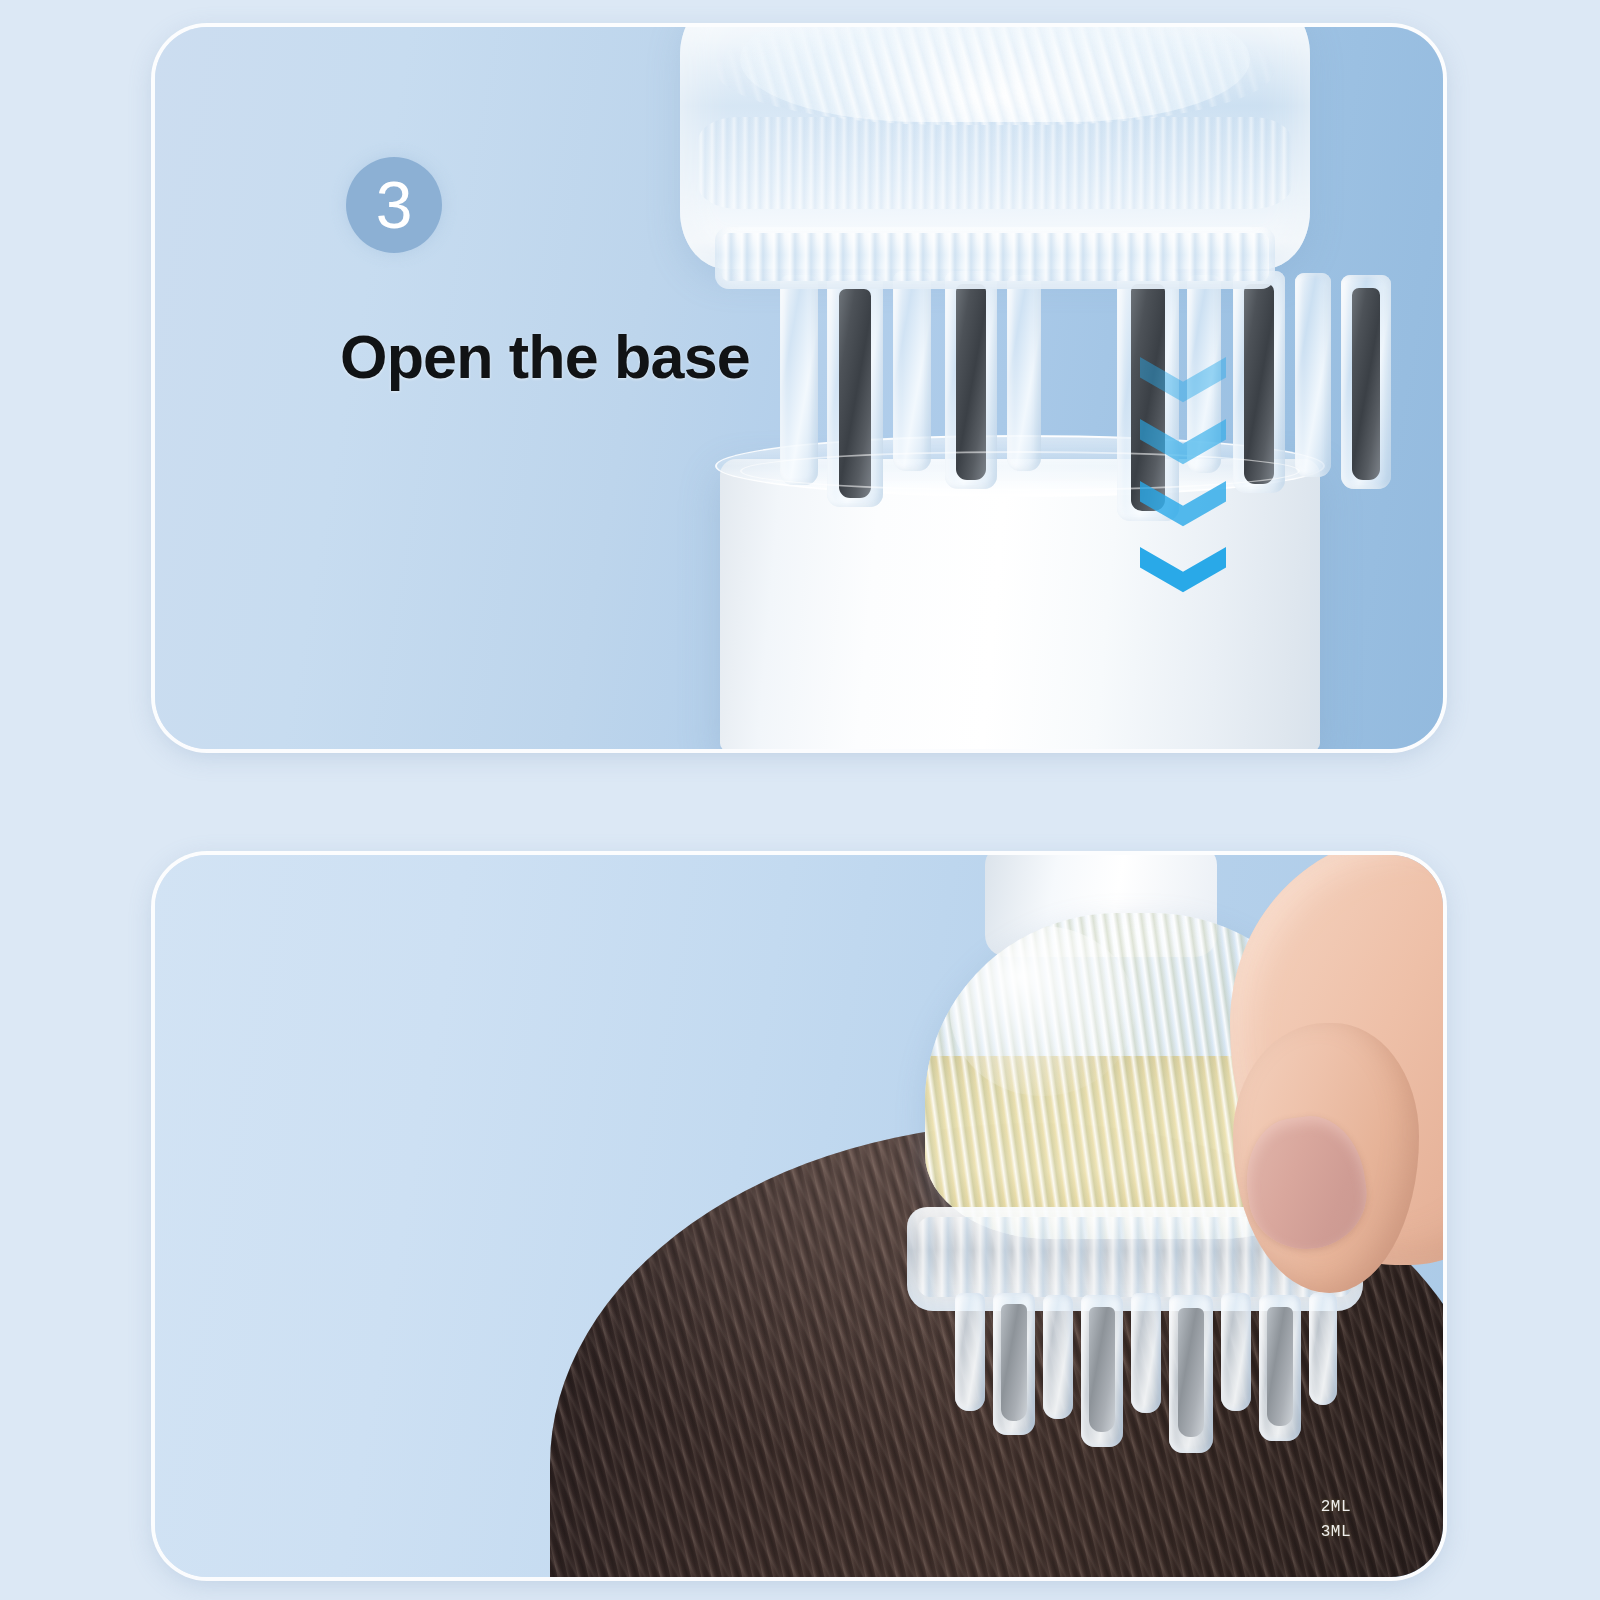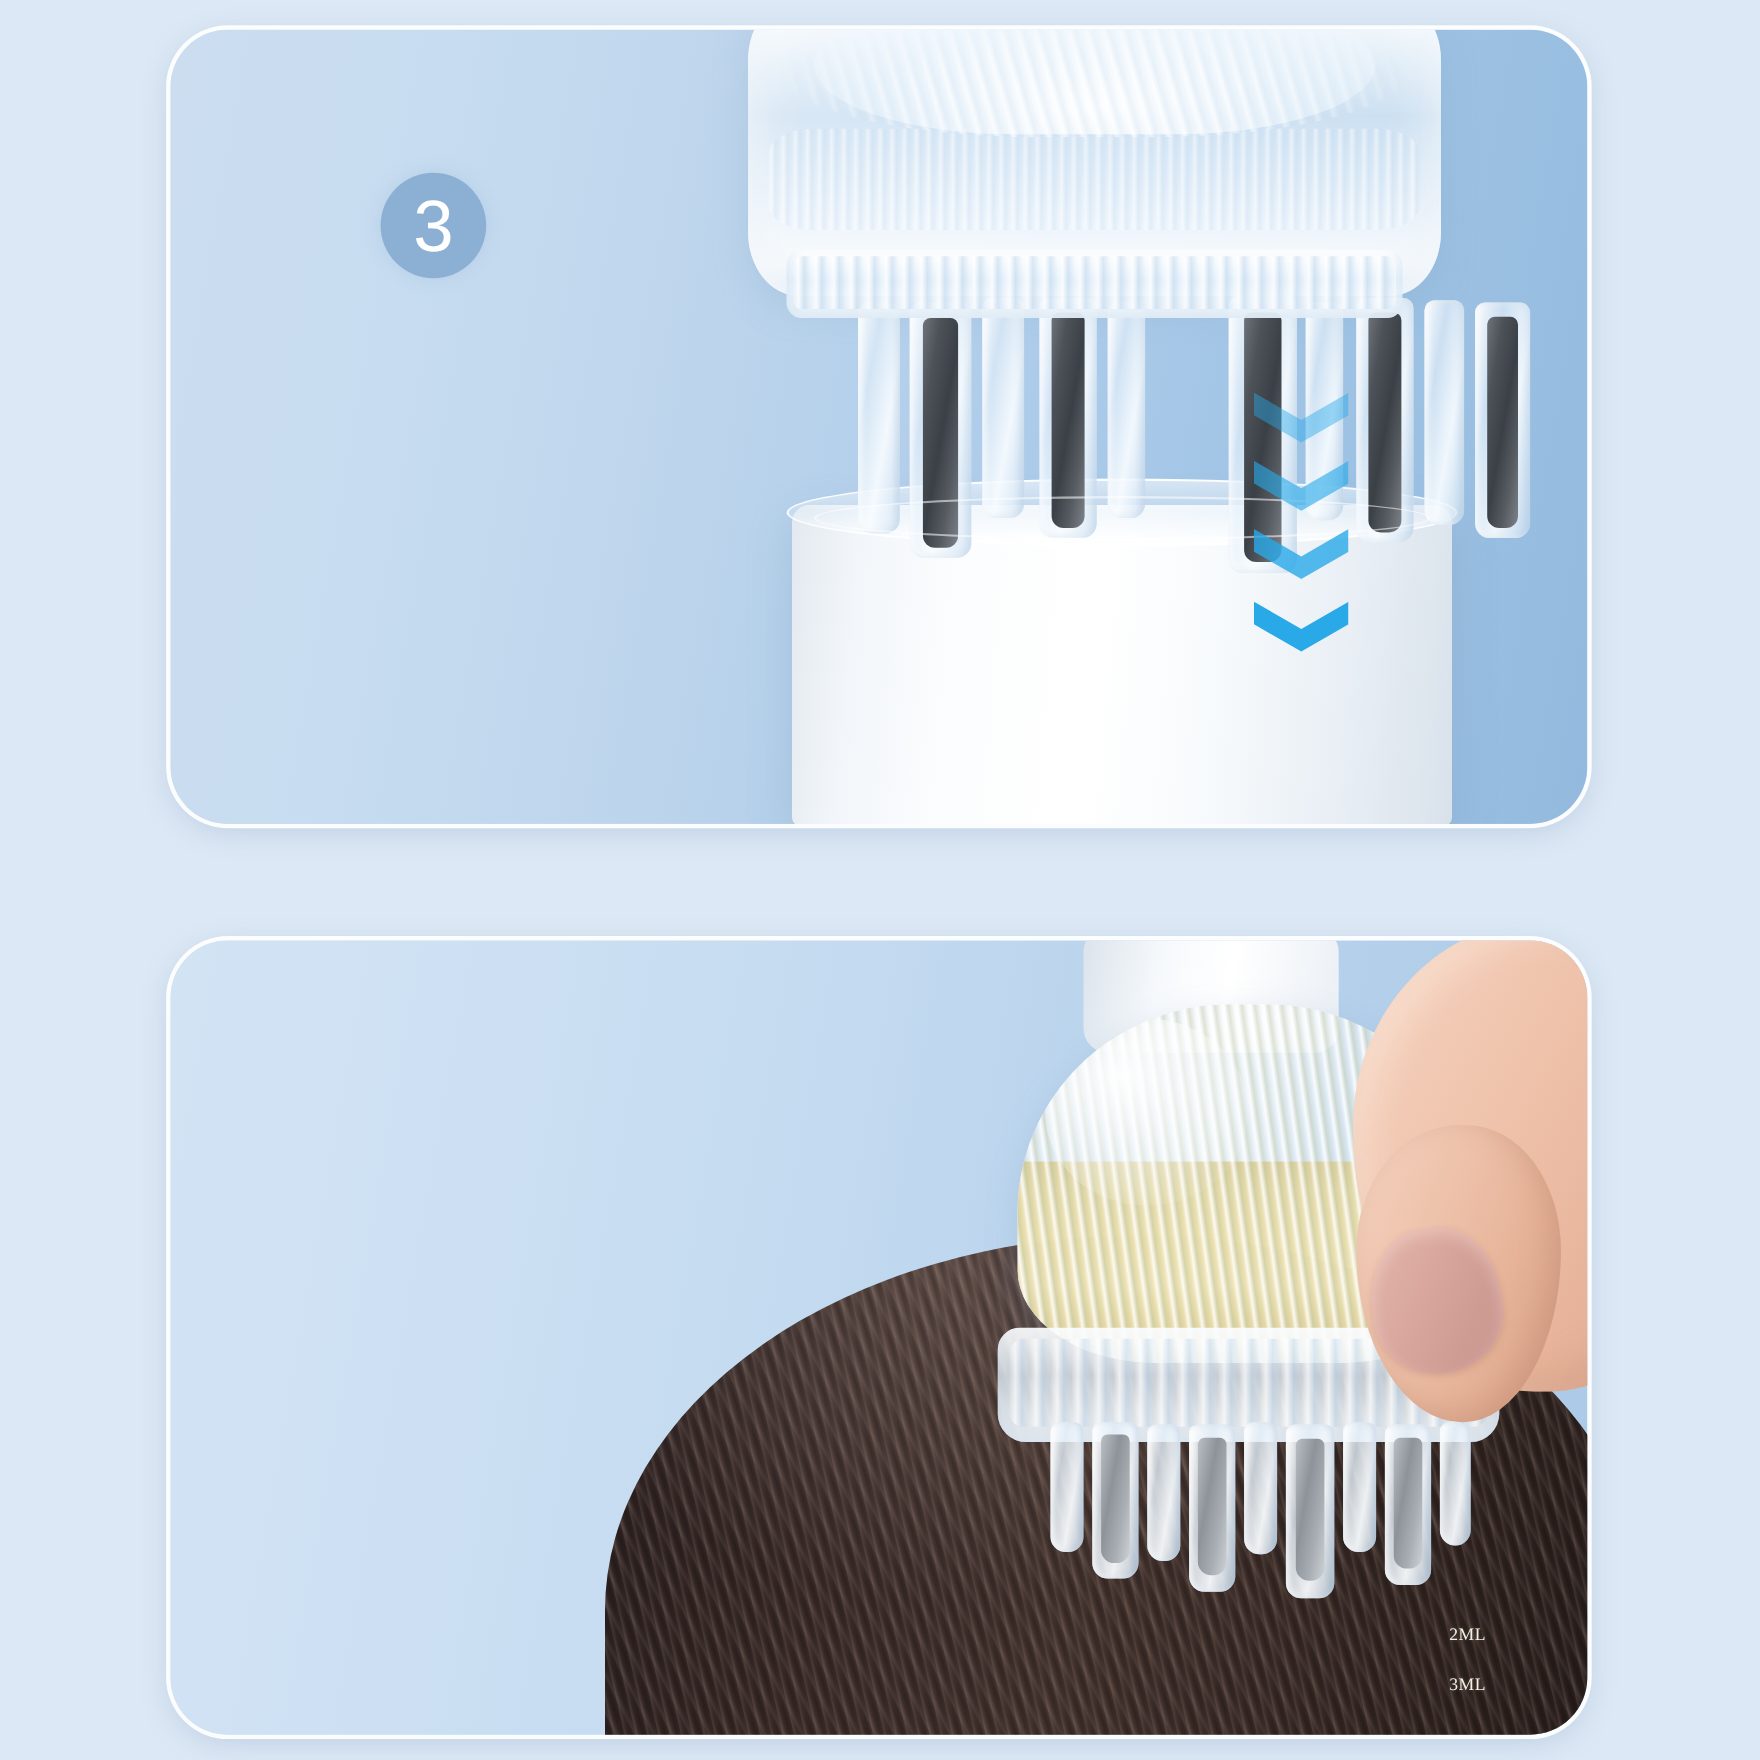--- a/index.html
+++ b/index.html
@@ -339,25 +339,24 @@
     border-radius: 50%;
     background: radial-gradient(ellipse at 38% 30%,
       rgba(255,255,255,0.95) 0%, rgba(255,255,255,0.10) 72%, transparent 100%);
   }
 
   
   .marks { position: absolute; right: 92px; bottom: 32px; z-index: 24; text-align: right; }
   .mark {
     font-size: 16px;
     color: rgba(255,255,255,0.92);
-    font-family: Liberation Serif, serif;
+    font-family: Liberation Mono, monospace;
     letter-spacing: 0.5px;
     line-height: 1.55;
     text-shadow: 0 0 3px rgba(120,110,60,0.6);
-    margin-top: 20px;
   }
 
   
   .skirt {
     position: absolute;
     left: 752px; top: 352px;
     width: 456px; height: 104px;
     z-index: 21;
     border-radius: 20px 20px 26px 26px;
     background: linear-gradient(180deg,
@@ -465,20 +464,21 @@
     <div class="chev-stack">
       <div class="chev c1"></div>
       <div class="chev c2"></div>
       <div class="chev c3"></div>
       <div class="chev c4"></div>
     </div>
   </div>
 
   <div class="text-col" id="text3">
     <div class="badge">3</div>
+    <div class="headline">Open the base</div>
   </div>
 </div>
 
 <div class="card" id="card-step4">
   <div class="card-bg"></div>
 
   <div class="stage4">
 
     <div class="hair"></div>
 

